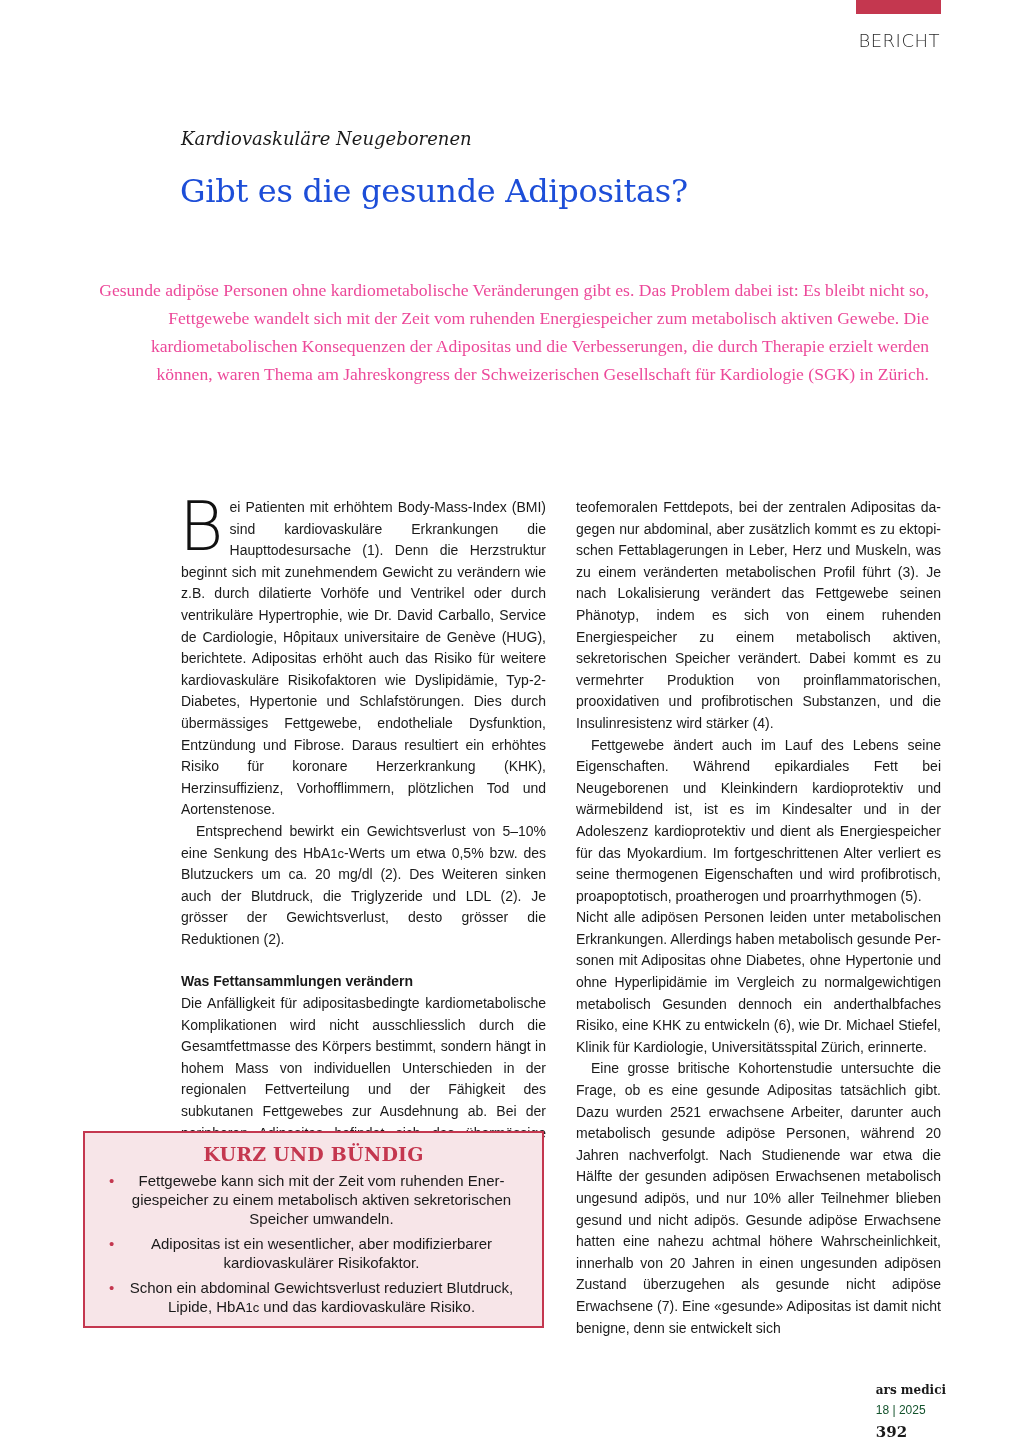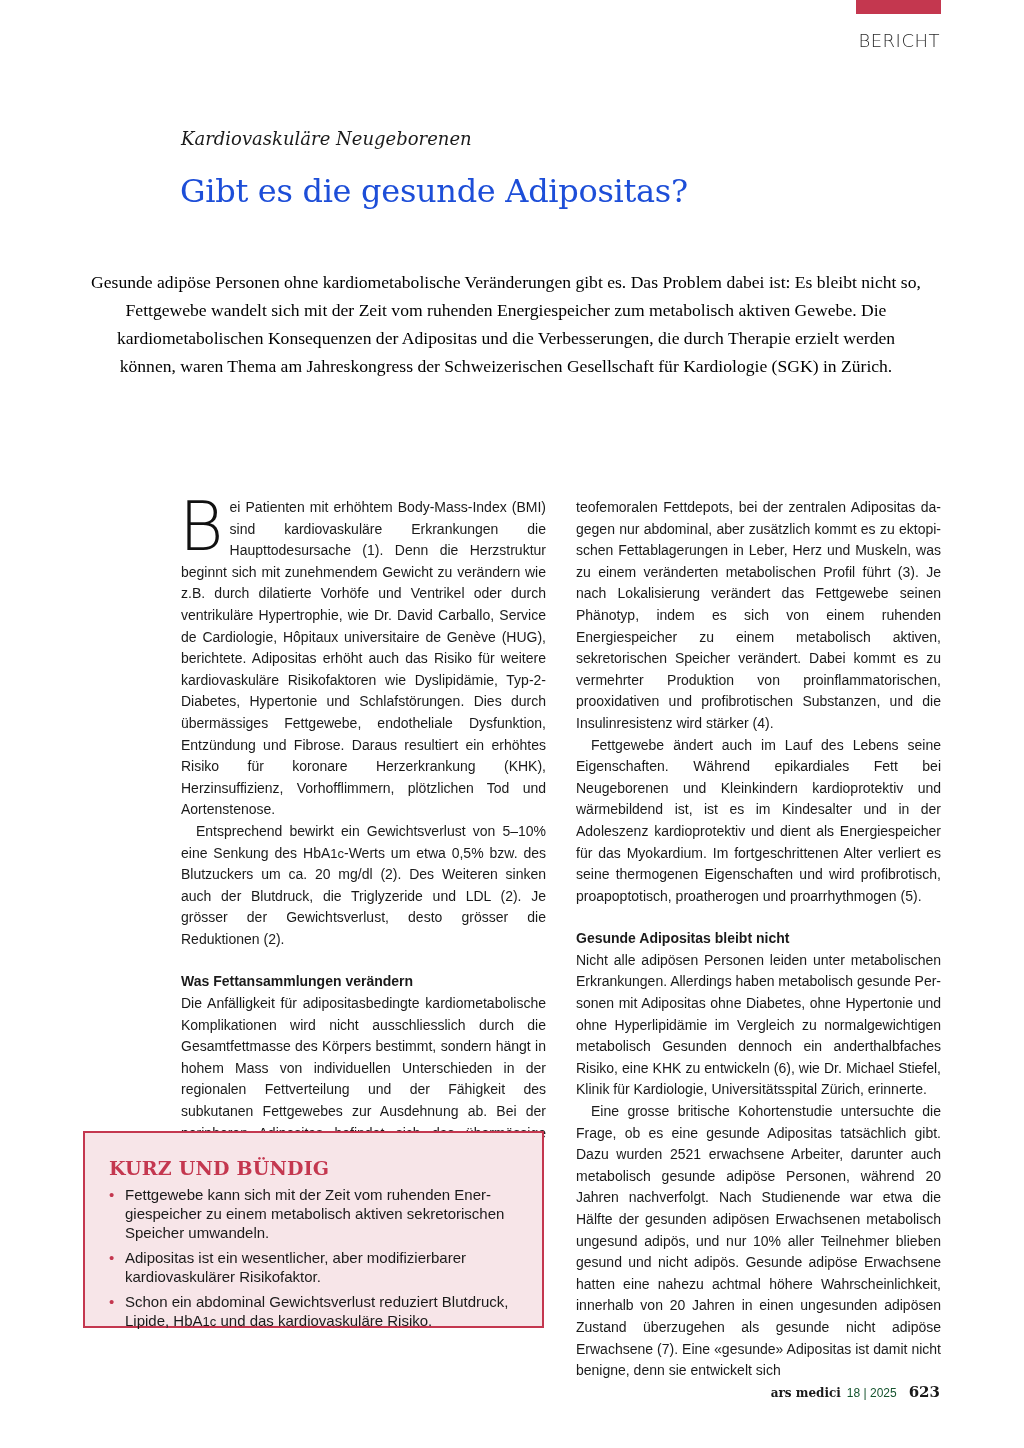--- a/index.html
+++ b/index.html
@@ -5,35 +5,35 @@
   html, body { margin: 0; padding: 0; }
   body {
     width: 1024px; height: 1448px; position: relative; background: #ffffff;
     color: #1a1a1a; overflow: hidden;
     font-family: "Liberation Sans", sans-serif;
   }
   .accent-bar { position: absolute; left: 856px; top: 0; width: 85px; height: 14px; background: #c4374f; }
   .section-label { position: absolute; right: 84px; top: 30px; font-size: 18px; letter-spacing: 0.5px; color: #2a2a2a; font-family: "DejaVu Sans", sans-serif; font-weight: 300; }
   .kicker { position: absolute; left: 181px; top: 128px; font-family: "DejaVu Serif", serif; font-style: italic; font-size: 18px; color: #1a1a1a; }
   .title { position: absolute; left: 180px; top: 172px; font-family: "DejaVu Serif", serif; font-size: 32px; font-weight: normal; color: #1d4ed8; margin: 0; letter-spacing: -0.3px; }
-  .lead { position: absolute; left: 83px; top: 260px; width: 830px; font-family: "Liberation Serif", serif; font-size: 17.6px; line-height: 28px; color: #000000; margin: 8px; text-align: center; }
+  .lead { position: absolute; left: 83px; top: 260px; width: 830px; font-family: "Liberation Serif", serif; font-size: 17.6px; line-height: 28px; color: #ec4899; margin: 16px; text-align: right; }
   .col { position: absolute; font-family: "Liberation Sans", sans-serif; font-size: 14px; line-height: 21.6px; color: #1a1a1a; text-align: justify; hyphens: manual; }
   .col-left { left: 181px; top: 497px; width: 365px; }
   .col-right { left: 576px; top: 497px; width: 365px; }
   .col p { margin: 0; }
   .col p.indent { text-indent: 15px; }
   .dropcap { float: left; font-family: "DejaVu Sans", sans-serif; font-size: 68px; line-height: 56px; margin: 2px 6px 0 -2px; font-weight: 300; color: #111; }
   .subhead { font-weight: bold; margin-top: 21px !important; }
-  .box { position: absolute; left: 83px; top: 1131px; width: 461px; height: 197px; border: 2px solid #c4374f; background: #f7e5e8; box-sizing: border-box; padding: 24px 24px 0 24px; }
+  .box { position: absolute; left: 83px; top: 1131px; width: 461px; height: 197px; border: 2px solid #c4374f; background: #f7e5e8; box-sizing: border-box; padding: 10px 24px 0 24px; text-align: center; }
   .box-title { font-family: "DejaVu Serif", serif; font-weight: bold; font-size: 19px; color: #c4374f; margin: 0 0 6px 0; letter-spacing: 0.2px; }
   .box ul { list-style: none; margin: 0; padding: 0; }
   .box li { position: relative; padding-left: 16px; font-family: "Liberation Sans", sans-serif; font-size: 15px; line-height: 19px; margin-bottom: 6px; color: #1a1a1a; }
   .box li .bullet { position: absolute; left: 0; top: 0; color: #c4374f; }
   .sub { font-size: 13px; }
-  .footer { position: absolute; right: 84px; top: 1383px; font-size: 12px; color: #1a1a1a; display: flex; align-items: baseline; gap: 6px; }
+  .footer { position: absolute; right: 84px; top: 1383px; font-size: 12px; color: #1a1a1a; display: flex; align-items: baseline; gap: 6px; flex-direction: column; }
   .footer .journal { font-family: "DejaVu Serif", serif; font-weight: bold; font-size: 12px; }
   .footer .issue { font-family: "Liberation Sans", sans-serif; font-size: 12px; color: #14532d; }
   .footer .page { font-family: "DejaVu Serif", serif; font-weight: bold; font-size: 15px; margin-left: 6px; }
 </style>
 </head>
 <body>
 
 <div class="accent-bar"></div>
 <div class="section-label">BERICHT</div>
 
@@ -46,31 +46,30 @@
     <span class="dropcap">B</span><span>ei Patienten mit erhöhtem Body-Mass-Index (BMI) sind kardiovaskuläre Erkrankungen die Haupttodes­ursache (1). Denn die Herzstruktur beginnt sich mit zunehmendem Gewicht zu verändern wie z.B. durch dila­tierte Vorhöfe und Ventrikel oder durch ventrikuläre Hyper­trophie, wie Dr. David Carballo, Service de Cardiologie, Hôpi­taux universitaire de Genève (HUG), berichtete. Adipositas erhöht auch das Risiko für weitere kardiovaskuläre Risiko­faktoren wie Dyslipidämie, Typ-2-Diabetes, Hypertonie und Schlafstörungen. Dies durch übermässiges Fettgewebe, endo­theliale Dysfunktion, Entzündung und Fibrose. Daraus resul­tiert ein erhöhtes Risiko für koronare Herzerkrankung (KHK), Herzinsuffizienz, Vorhofflimmern, plötzlichen Tod und Aorten­stenose.</span>
   </p>
   <p class="indent"><span>Entsprechend bewirkt ein Gewichtsverlust von 5–10% eine Senkung des HbA</span><span class="sub">1c</span><span>-Werts um etwa 0,5% bzw. des Blutzuckers um ca. 20 mg/dl (2). Des Weiteren sinken auch der Blutdruck, die Triglyzeride und LDL (2). Je grösser der Gewichtsverlust, desto grösser die Reduktionen (2).</span></p>
   <p class="subhead">Was Fettansammlungen verändern</p>
   <p>Die Anfälligkeit für adipositasbedingte kardiometabolische Komplikationen wird nicht ausschliesslich durch die Gesamt­fettmasse des Körpers bestimmt, sondern hängt in hohem Mass von individuellen Unterschieden in der regionalen Fettverteilung und der Fähigkeit des subkutanen Fettgewebes zur Ausdehnung ab. Bei der peripheren Adipositas befindet sich das übermässige Fettgewebe in abdominalen und glu­</p>
 </div>
 
 <div class="col col-right">
   <p>teofemoralen Fettdepots, bei der zentralen Adipositas da­gegen nur abdominal, aber zusätzlich kommt es zu ektopi­schen Fettablagerungen in Leber, Herz und Muskeln, was zu einem veränderten metabolischen Profil führt (3). Je nach Lokalisierung verändert das Fettgewebe seinen Phänotyp, indem es sich von einem ruhenden Energiespeicher zu einem metabolisch aktiven, sekretorischen Speicher verändert. Dabei kommt es zu vermehrter Produktion von proinflam­matorischen, prooxidativen und profibrotischen Substanzen, und die Insulinresistenz wird stärker (4).</p>
   <p class="indent">Fettgewebe ändert auch im Lauf des Lebens seine Eigen­schaften. Während epikardiales Fett bei Neugeborenen und Kleinkindern kardioprotektiv und wärmebildend ist, ist es im Kindesalter und in der Adoleszenz kardioprotektiv und dient als Energiespeicher für das Myokardium. Im fortge­schrittenen Alter verliert es seine thermogenen Eigenschaf­ten und wird profibrotisch, proapoptotisch, proatherogen und proarrhythmogen (5).</p>
-  <p class="subhead">Gesunde Adipositas bleibt nicht</p>
   <p>Nicht alle adipösen Personen leiden unter metabolischen Erkrankungen. Allerdings haben metabolisch gesunde Per­sonen mit Adipositas ohne Diabetes, ohne Hypertonie und ohne Hyperlipidämie im Vergleich zu normalgewichtigen metabolisch Gesunden dennoch ein anderthalbfaches Risiko, eine KHK zu entwickeln (6), wie Dr. Michael Stiefel, Klinik für Kardiologie, Universitätsspital Zürich, erinnerte.</p>
   <p class="indent">Eine grosse britische Kohortenstudie untersuchte die Frage, ob es eine gesunde Adipositas tatsächlich gibt. Dazu wurden 2521 erwachsene Arbeiter, darunter auch metabo­lisch gesunde adipöse Personen, während 20 Jahren nach­verfolgt. Nach Studienende war etwa die Hälfte der gesun­den adipösen Erwachsenen metabolisch ungesund adipös, und nur 10% aller Teilnehmer blieben gesund und nicht adipös. Gesunde adipöse Erwachsene hatten eine nahezu achtmal höhere Wahrscheinlichkeit, innerhalb von 20 Jah­ren in einen ungesunden adipösen Zustand überzugehen als gesunde nicht adipöse Erwachsene (7). Eine «gesunde» Adipositas ist damit nicht benigne, denn sie entwickelt sich</p>
 </div>
 
 <div class="box">
   <div class="box-title">KURZ UND BÜNDIG</div>
   <ul>
     <li><span class="bullet">•</span><span>Fettgewebe kann sich mit der Zeit vom ruhenden Ener­giespeicher zu einem metabolisch aktiven sekretorischen Speicher umwandeln.</span></li>
     <li><span class="bullet">•</span><span>Adipositas ist ein wesentlicher, aber modifizierbarer kardiovaskulärer Risikofaktor.</span></li>
     <li><span class="bullet">•</span><span>Schon ein abdominal Gewichtsverlust reduziert Blutdruck, Lipide, HbA</span><span class="sub">1c</span><span> und das kardiovaskuläre Risiko.</span></li>
   </ul>
 </div>
 
 <div class="footer">
   <span class="journal">ars medici</span>
   <span class="issue">18 | 2025</span>
-  <span class="page">623</span>
+  <span class="page">392</span>
 </div>
 
 </body></html>

